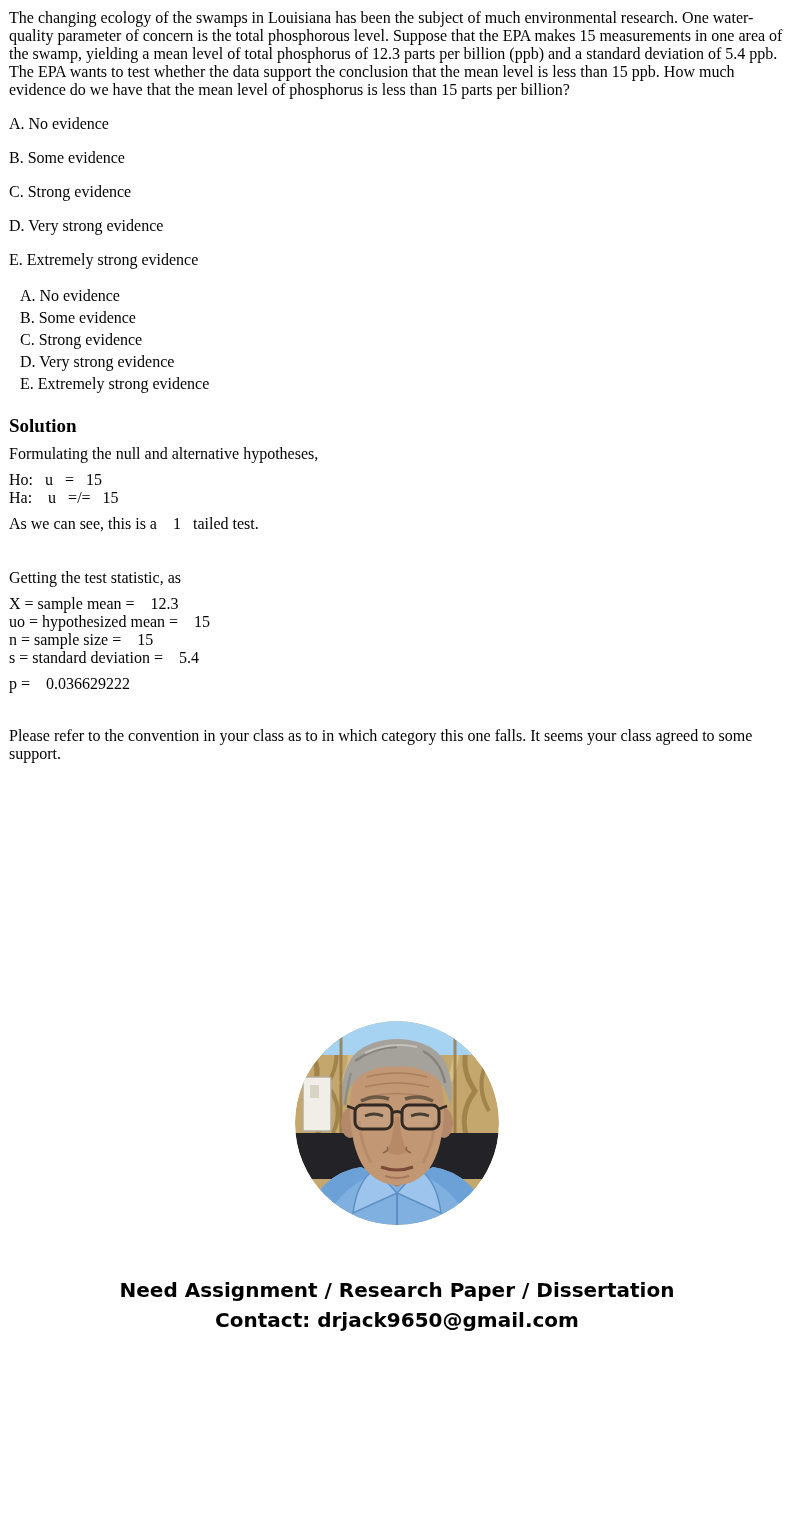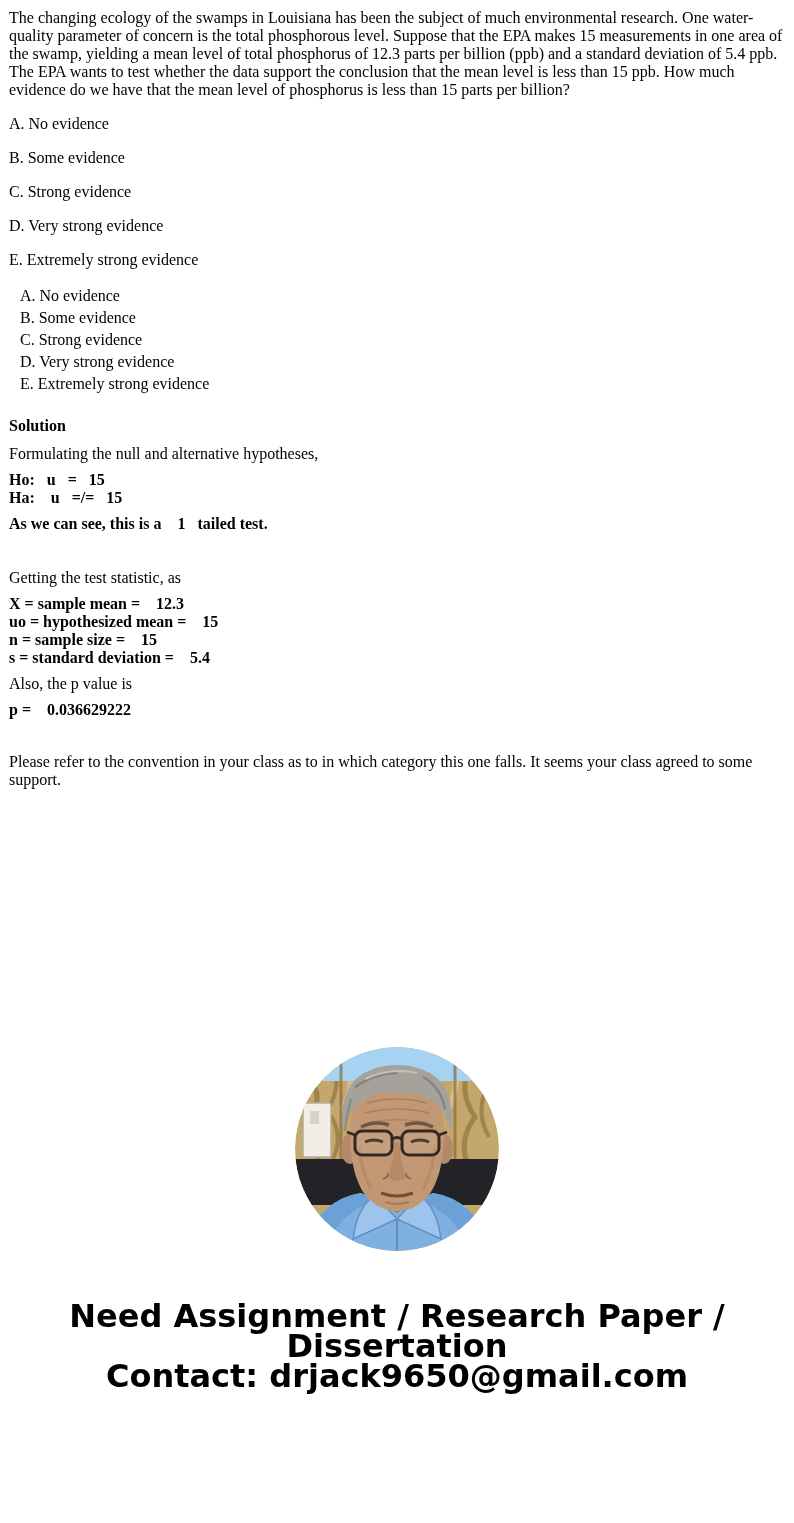--- a/index.html
+++ b/index.html
@@ -6,43 +6,43 @@
   body { width: 794px; }
   .doc {
     font-family: "Liberation Serif", "DejaVu Serif", serif;
     font-size: 16px;
     line-height: 18px;
     color: #000000;
     padding: 9px 8px 0 9px;
   }
   .doc p { margin: 8px 0; }
   .doc p.first { margin-top: 0; }
-  .pre { white-space: pre-wrap; font-weight: bold; }
+  .pre { white-space: pre-wrap; }
   .opts-primary p { margin: 16px 0; }
   .opts-secondary { margin: 16px 0; padding-left: 11px; }
   .opts-secondary div { line-height: 22px; }
   h3.solution-heading {
-    font-size: 16px;
+    font-size: 19px;
     line-height: 22px;
     font-weight: bold;
     margin: 20px 0 2px 0;
   }
   .mt36 { margin-top: 36px !important; }
   .mt34 { margin-top: 34px !important; }
   .photo-wrap {
     width: 204px;
     height: 204px;
     margin: 258px auto 0 auto;
     border-radius: 50%;
     overflow: hidden;
   }
   .footer {
     font-family: "DejaVu Sans", "Liberation Sans", sans-serif;
     font-weight: bold;
-    font-size: 32px;
+    font-size: 20px;
     line-height: 30px;
     text-align: center;
     color: #000000;
     margin-top: 50px;
     padding-bottom: 28px;
   }
 </style>
 </head>
 <body>
 
@@ -80,21 +80,20 @@
   <p class="mt36">Getting the test statistic, as</p>
 
   <p>
     <span class="pre">X = sample mean =    12.3</span><br>
     <span class="pre">uo = hypothesized mean =    15</span><br>
     <span class="pre">n = sample size =    15</span><br>
     <span class="pre">s = standard deviation =    5.4</span>
   </p>
 
 
-  <p>Also, the p value is</p>
 
   <p class="pre">p =    0.036629222</p>
 
   <p class="mt34">Please refer to the convention in your class as to in which category this one falls. It seems your class agreed to some support.</p>
 
 </div>
 
 <div class="photo-wrap" role="img" aria-label="Elderly man with glasses wearing a light blue shirt">
   <svg width="204" height="204" viewBox="0 0 204 204">
     <defs>

